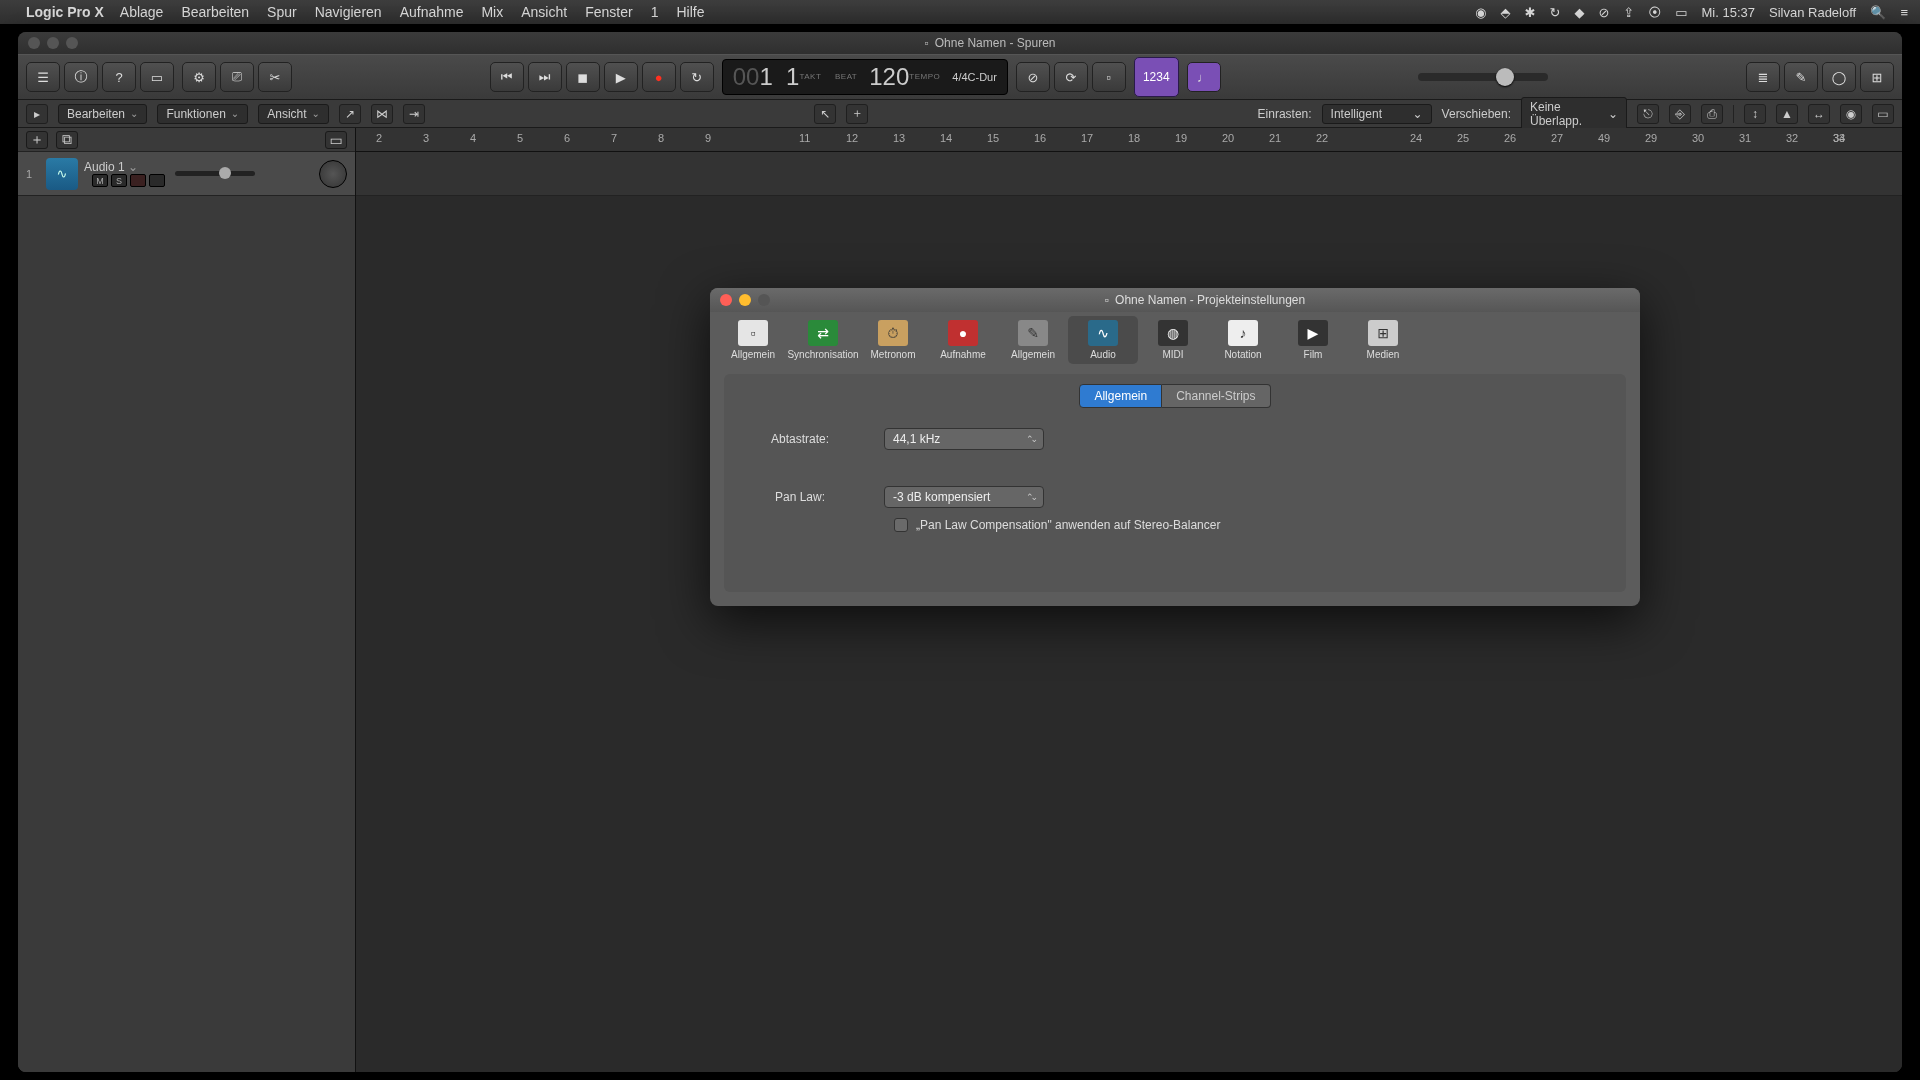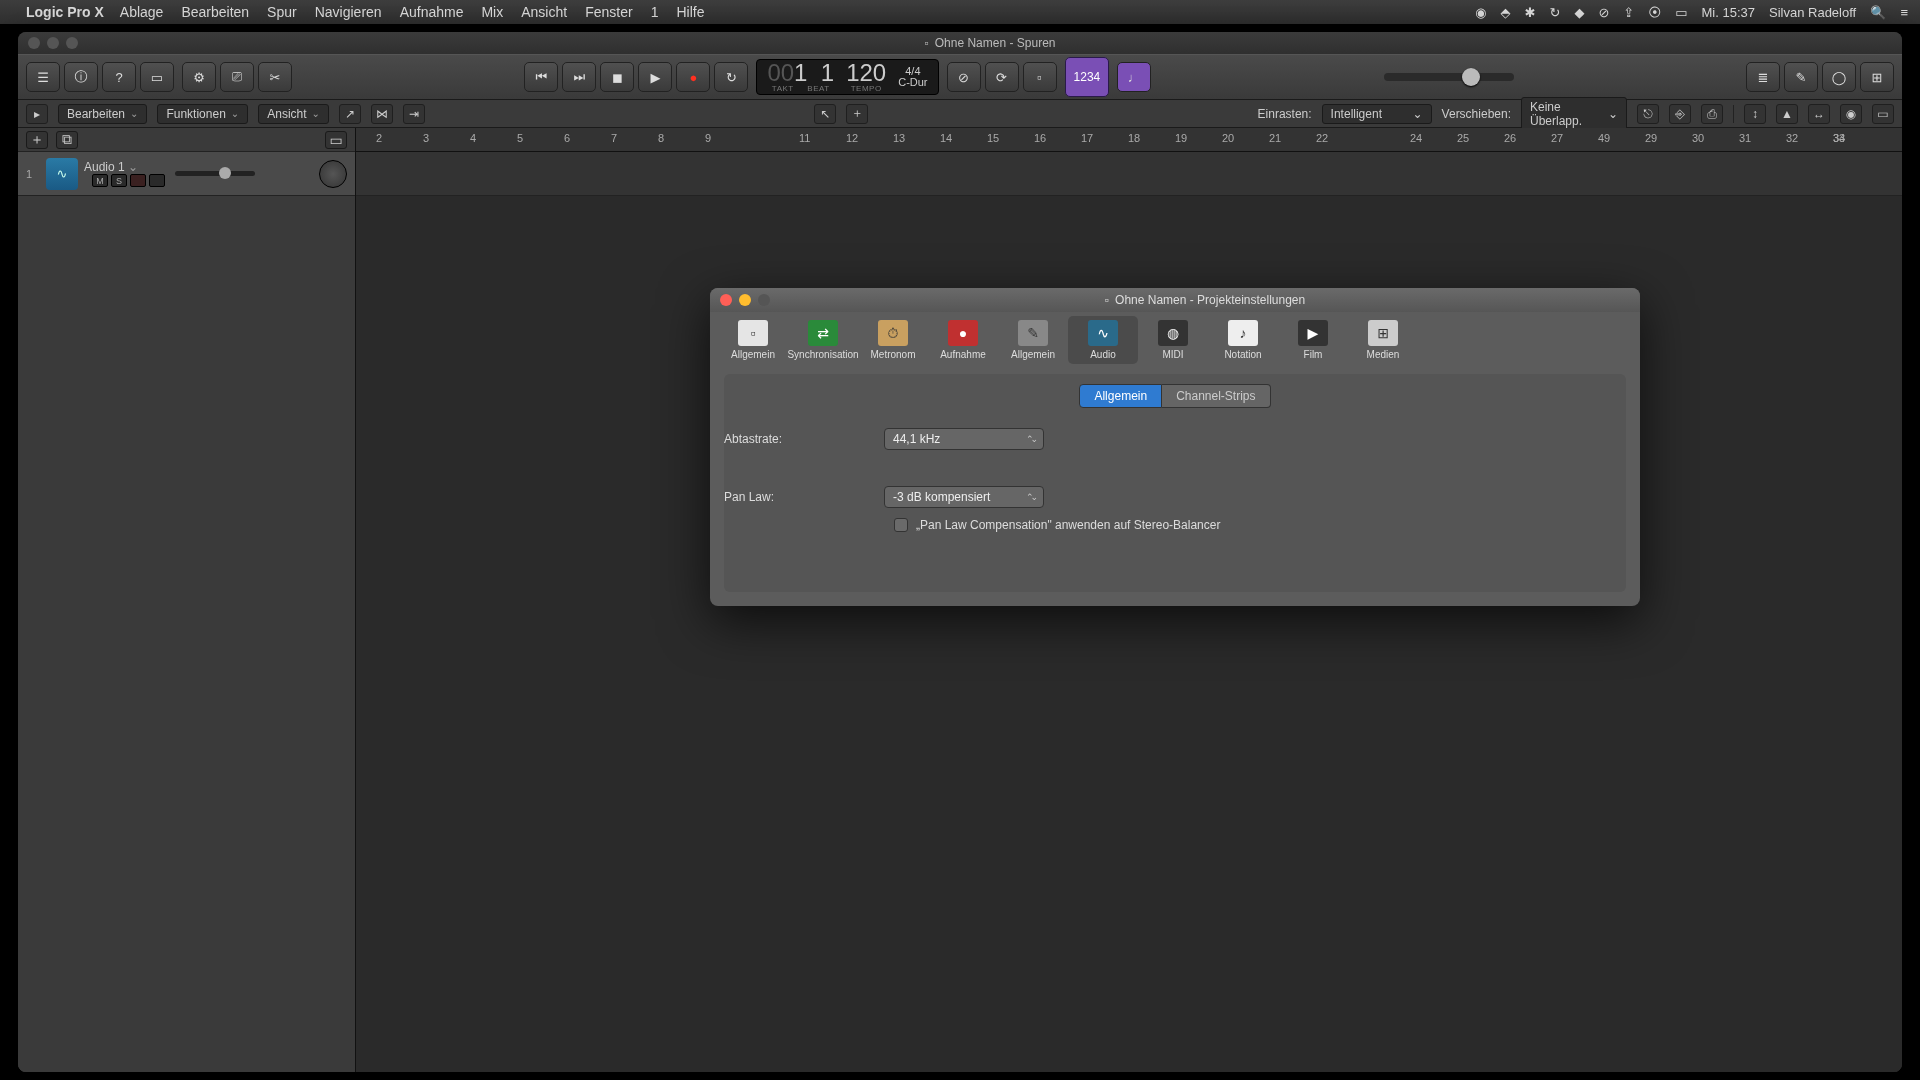--- a/index.html
+++ b/index.html
@@ -21,21 +21,21 @@
 .tl { width: 12px; height: 12px; border-radius: 50%; background: #555; }
 .titlebar .wtitle { margin: 0 auto; font-size: 12px; color: #bbb; display:flex; align-items:center; gap:6px;}
 
 
 .controlbar { height: 46px; background: linear-gradient(#4a4a4a,#3a3a3a); border-top: 1px solid #555; border-bottom: 1px solid #1a1a1a; display: flex; align-items: center; padding: 0 8px; gap: 8px; }
 .btngrp { display: flex; gap: 4px; }
 .cbtn { width: 34px; height: 30px; background: linear-gradient(#505050,#3a3a3a); border: 1px solid #222; border-radius: 5px; display: flex; align-items: center; justify-content: center; color: #ddd; }
 .lcd { height: 36px; background: #1a1a1a; border: 1px solid #000; border-radius: 4px; display: flex; align-items: center; padding: 0 10px; gap: 12px; }
 .lcd .big { font-size: 24px; font-weight: 200; color: #ccc; font-variant-numeric: tabular-nums; }
 .lcd .dim { color: #555; }
-.lcd .col { display:flex; flex-direction:column; align-items:center; line-height:1; }
+.lcd .col { display:flex; flex-direction:row; align-items:center; line-height:1; }
 .lcd .sub { font-size: 8px; color: #777; letter-spacing: .5px; }
 .lcd .ts { font-size: 11px; color: #ccc; }
 .badge { height: 40px; padding: 0 8px; background: #7a4fb5; border:1px solid #2a1a4a; border-radius:5px; color:#fff; font-size:12px; display:flex;align-items:center;}
 .hslider { width: 130px; height: 8px; background: #2a2a2a; border-radius:4px; position:relative; }
 .hslider .knob { position:absolute; top:-5px; width:18px; height:18px; border-radius:50%; background:#bbb; left:60%; box-shadow:0 1px 2px #000;}
 
 
 .toolrow { height: 28px; background: #3a3a3a; border-bottom: 1px solid #1a1a1a; display:flex; align-items:center; padding:0 8px; gap:10px; font-size:12px; color:#ccc;}
 .toolrow .drop { background:#2e2e2e; border:1px solid #1a1a1a; border-radius:3px; padding:2px 8px; display:flex;align-items:center;gap:5px;}
 .toolrow .tiny { width:22px;height:20px;border:1px solid #1f1f1f;border-radius:3px;background:#333;display:flex;align-items:center;justify-content:center;}
@@ -73,21 +73,21 @@
 .settings .tab.sel { background:rgba(0,0,0,.18);}
 .settings .tab .ticon { width:30px;height:26px;background:#ddd;border-radius:3px;display:flex;align-items:center;justify-content:center;font-size:14px;}
 .settings .tab .tlabel { font-size:10px; color:#ddd; }
 .settings .panel { margin:8px 14px 14px; background:#555; border-radius:6px; padding: 0 0 60px; }
 .segctrl { display:flex; justify-content:center; padding:10px 0 14px;}
 .segctrl .seg { padding:4px 14px; background:#656565; border:1px solid #333; font-size:12px;}
 .segctrl .seg:first-child{border-radius:4px 0 0 4px;}
 .segctrl .seg:last-child{border-radius:0 4px 4px 0;border-left:none;}
 .segctrl .seg.active{background:#2f7bd1;color:#fff;}
 .formrow { display:flex; align-items:center; padding:6px 0; }
-.formrow label { width: 160px; text-align:left; font-size:12px; color:#ddd; padding-right:8px;}
+.formrow label { width: 160px; text-align:center; font-size:12px; color:#ddd; padding-right:8px;}
 .formrow .sel { width:160px; height:22px; background:#666; border:1px solid #333; border-radius:4px; padding:0 8px; font-size:12px; color:#eee; display:flex;align-items:center;justify-content:space-between;}
 .formrow .sel::after{content:"⌃⌄"; font-size:9px; letter-spacing:-3px; color:#ccc;}
 .chkrow { display:flex; align-items:center; padding-left:170px; gap:8px; font-size:12px; color:#ddd; margin-top:4px;}
 .chkrow .chk{width:14px;height:14px;border:1px solid #333;background:#6a6a6a;border-radius:3px;}
 
 .fill { flex:1; }
 .caret::after{content:" ⌄"; font-size:10px; opacity:.7;}
 </style>
 </head>
 <body>

